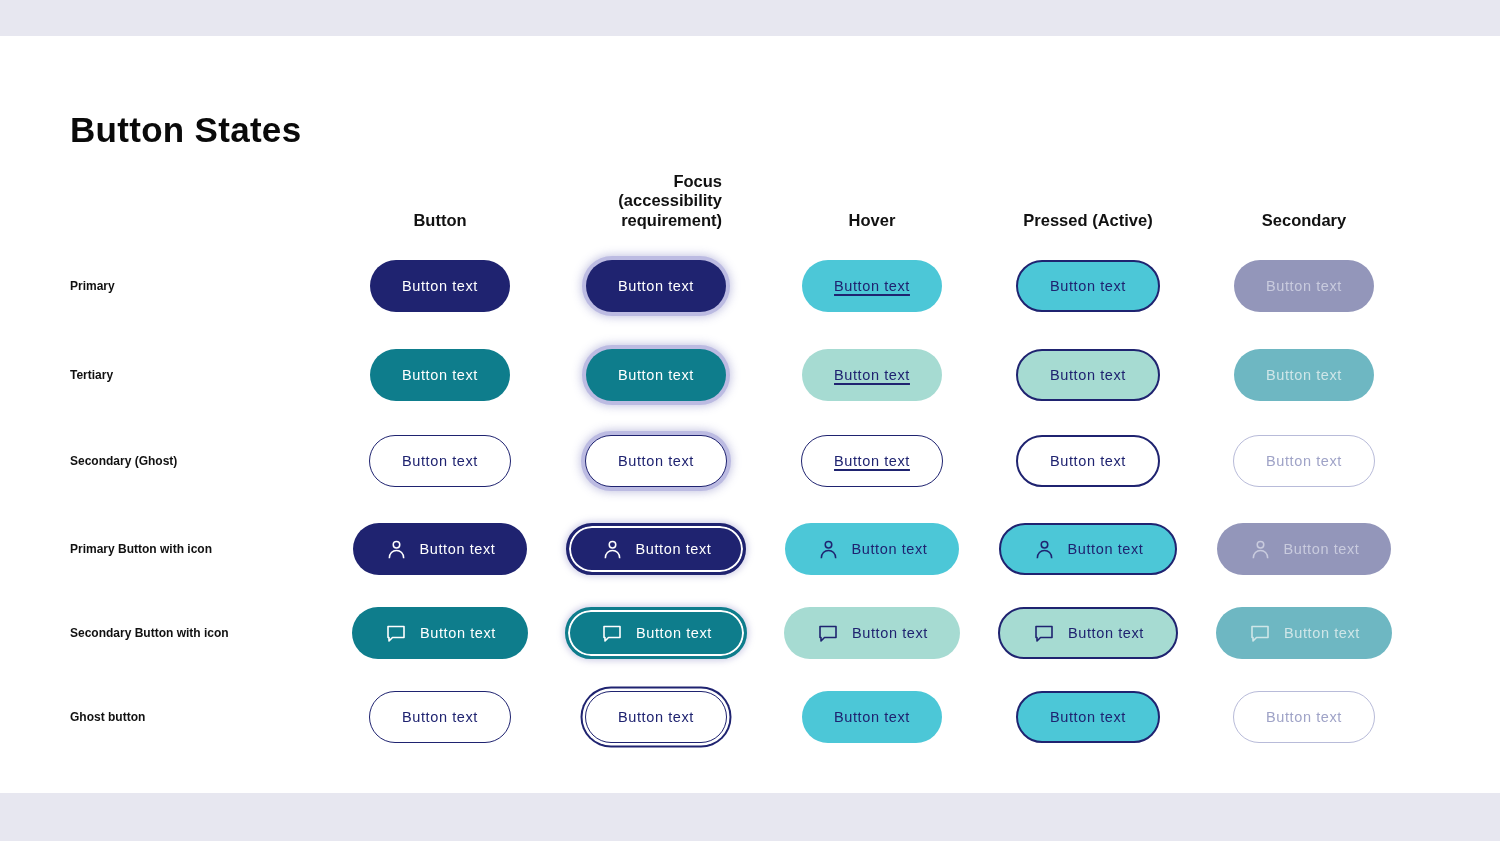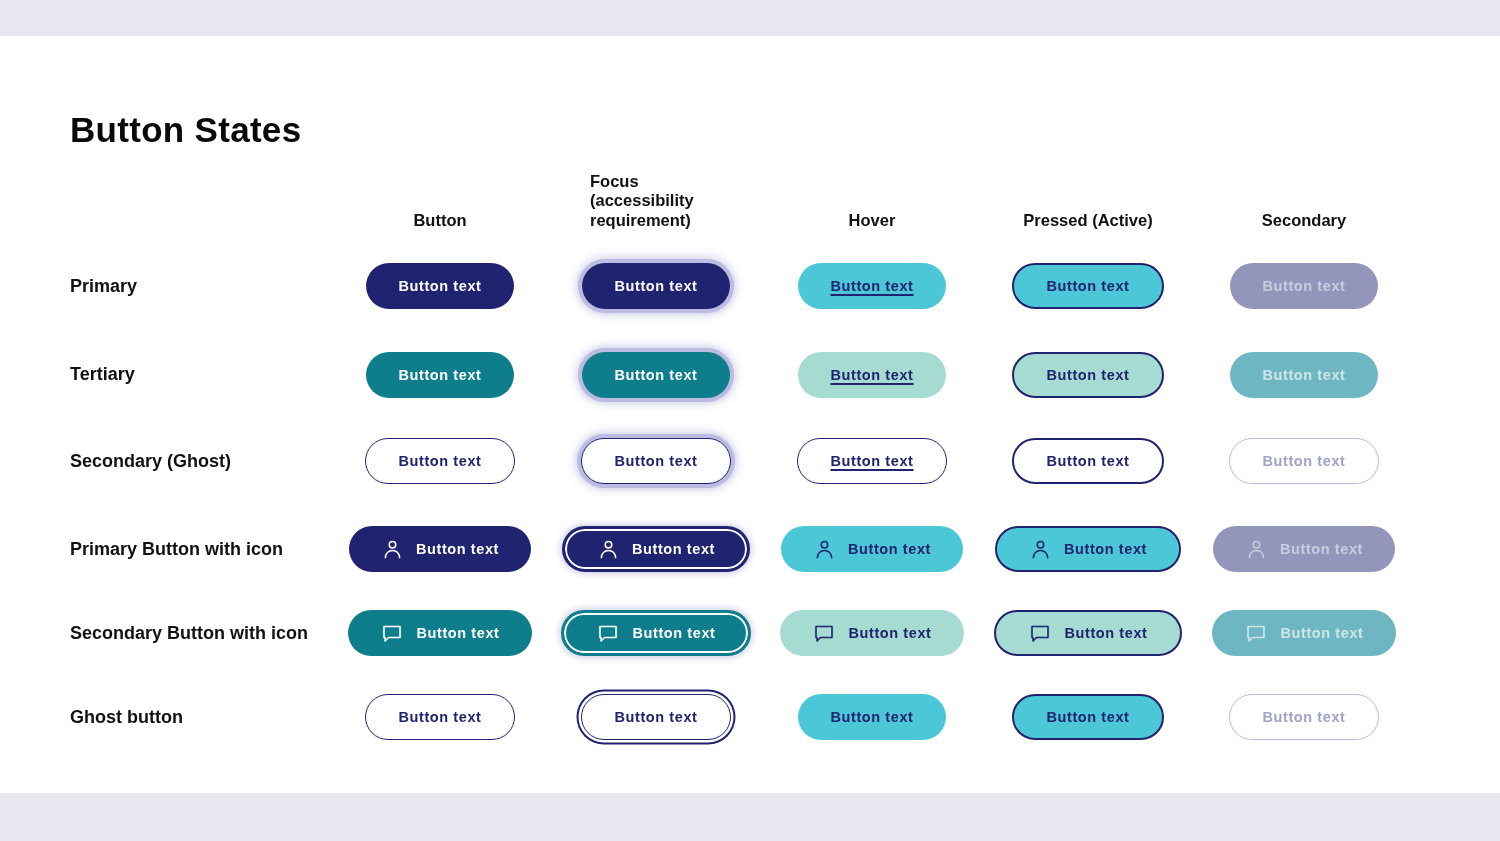--- a/index.html
+++ b/index.html
@@ -28,32 +28,32 @@
     margin:74px 0 12px 70px;font-size:35px;font-weight:800;color:#0a0a0a;
     letter-spacing:.3px;line-height:1.15;
   }
   .grid{
     margin:6px 0 0 70px;
     display:grid;
     grid-template-columns:262px repeat(5,216px);
     grid-template-rows:80px 88px 89px 84px 92px 76px 92px;
   }
   .hdr{
-    align-self:end;justify-self:center;text-align:left;
+    align-self:end;justify-self:center;text-align:right;
     font-size:16.5px;font-weight:700;color:#111;padding-bottom:12px;line-height:1.18;
   }
   .hdr-focus{max-width:132px;}
   .rowlabel{
-    align-self:center;font-size:18px;font-weight:700;color:#111;
+    align-self:center;font-size:12px;font-weight:700;color:#111;
   }
   .cell{align-self:center;justify-self:center;}
   .btn{
     display:inline-flex;align-items:center;justify-content:center;gap:12px;
-    height:46px;padding:0 32px;border-radius:26px;border:none;background:#fff;
-    font-family:"Liberation Sans",sans-serif;font-size:14.5px;font-weight:700;
+    height:52px;padding:0 32px;border-radius:26px;border:none;background:#fff;
+    font-family:"Liberation Sans",sans-serif;font-size:14.5px;font-weight:400;
     letter-spacing:.6px;cursor:pointer;white-space:nowrap;
   }
   .btn .ic{display:inline-flex;align-items:center;}
   .btn .ic svg{display:block;}
   
   .b-navy{background:var(--navy);color:#ffffff;}
   .b-teal{background:var(--teal);color:#ffffff;}
   .b-cyan{background:var(--cyan);color:var(--navy);}
   .b-mint{background:var(--mint);color:var(--navy);}
   .b-outline{background:#fff;color:var(--navy);border:1.5px solid var(--navy);}

